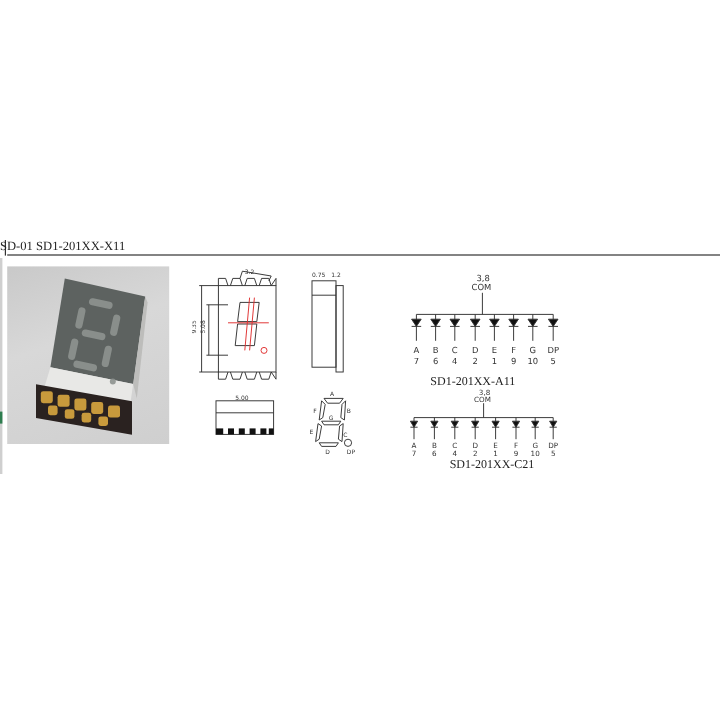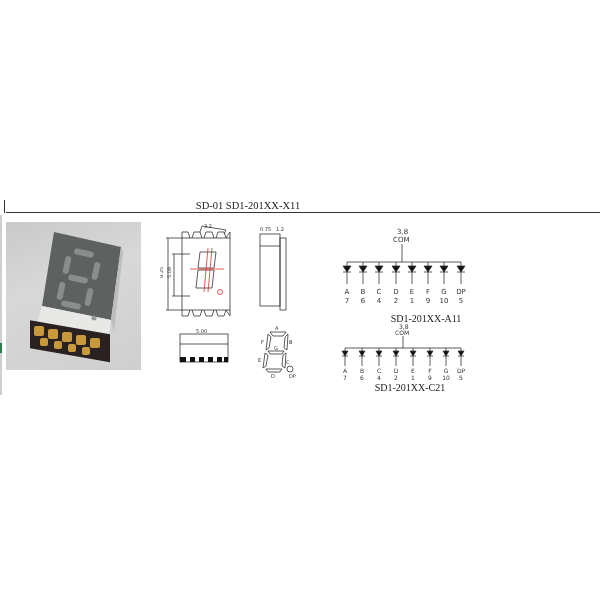--- a/index.html
+++ b/index.html
@@ -1,18 +1,18 @@
 <!DOCTYPE html>
 <html><head>
 <meta charset="utf-8">
 <style>
   html, body { margin:0; padding:0; background:#ffffff; }
   body { width:600px; height:600px; position:relative; overflow:hidden; font-family:"Liberation Serif", serif; color:#222; }
   .abs { position:absolute; }
-  .title { left:0; width:496px; top:200px; text-align:center; font-size:10.5px; color:#222; }
+  .title { left:0; width:496px; top:200px; font-size:10.5px; color:#222; }
   .rule { left:6px; top:212px; width:594px; height:1px; background:#333; }
   .vrule { left:4px; top:200px; width:1px; height:13px; background:#333; }
   .leftbar { left:0; top:215px; width:2px; height:180px; background:#cfcfcf; }
   .greenmark { left:0; top:343px; width:2px; height:10px; background:#2e7d4f; }
   .photo { left:6px; top:222px; width:135px; height:148px; background:linear-gradient(160deg,#c9c9c9 0%,#d8d8d8 40%,#cfcfcf 100%); overflow:hidden; }
   .caption { font-size:10px; color:#222; text-align:center; }
   svg text { font-family:"DejaVu Sans", sans-serif; }
 </style>
 </head>
 <body>
@@ -201,21 +201,21 @@
     <text x="12" y="81">7</text>
     <text x="28" y="81">6</text>
     <text x="44" y="81">4</text>
     <text x="61" y="81">2</text>
     <text x="77" y="81">1</text>
     <text x="93" y="81">9</text>
     <text x="109" y="81">10</text>
     <text x="126" y="81">5</text>
   </g>
 </svg>
-<div class="abs caption" style="left:356px;top:313px;width:140px;">SD1-201XX-A11</div>
+<div class="abs caption" style="left:324px;top:313px;width:140px;">SD1-201XX-A11</div>
 
 <svg class="abs" style="left:335px;top:322px;" width="140" height="60" viewBox="0 0 140 60">
   <text x="64" y="7" font-size="6" fill="#333">3,8</text>
   <text x="60" y="13" font-size="6" fill="#333">COM</text>
   <g stroke="#333" stroke-width="0.8" fill="none">
     <line x1="68" y1="14" x2="68" y2="26"></line>
     <line x1="10" y1="26" x2="126" y2="26"></line>
   </g>
   <g stroke="#333" stroke-width="0.8" fill="#111">
     <g transform="translate(10,0)">

